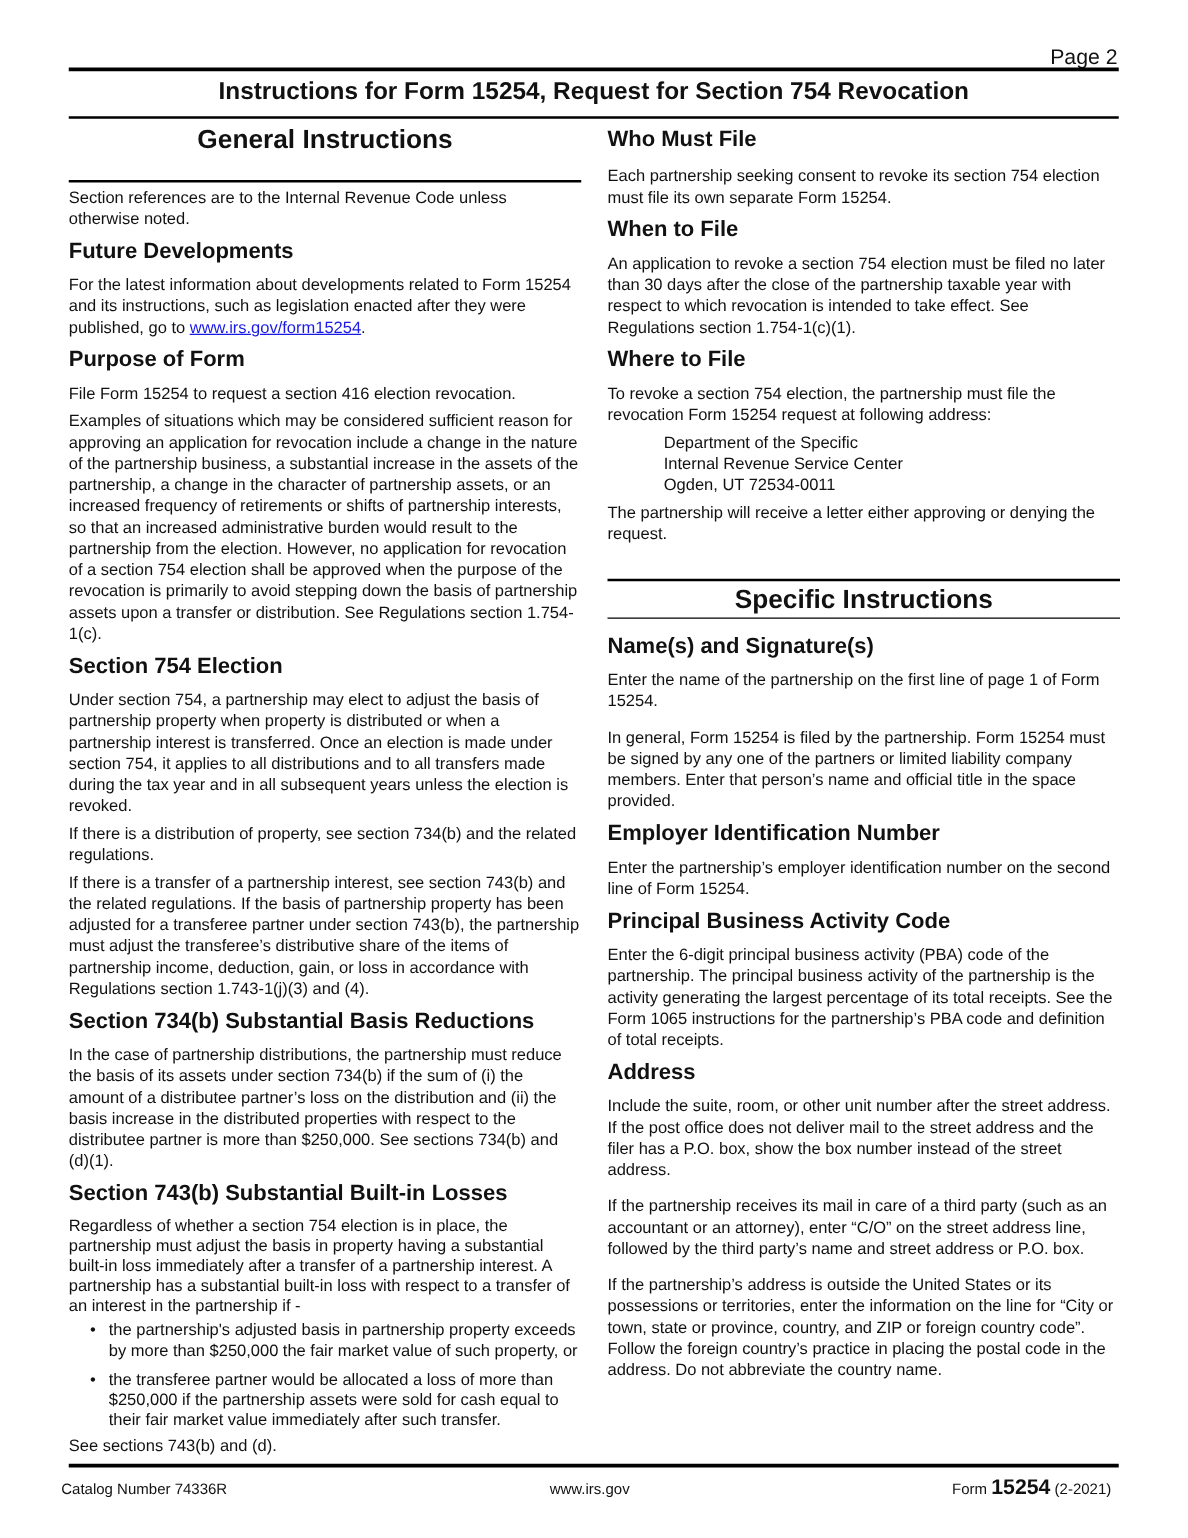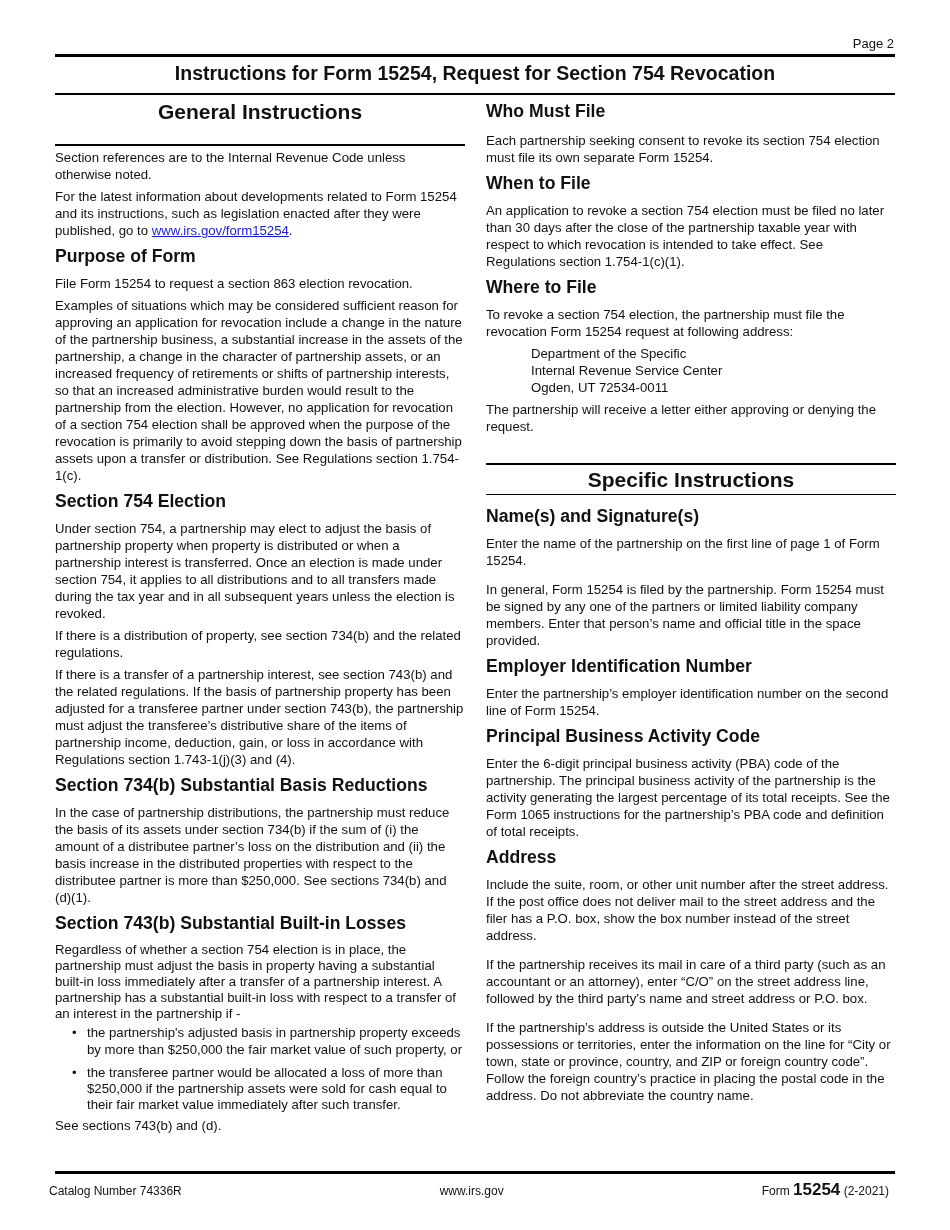--- a/index.html
+++ b/index.html
@@ -5,21 +5,21 @@
   * { margin: 0; padding: 0; box-sizing: border-box; }
   html, body { width: 950px; height: 1230px; background: #ffffff; }
   body {
     position: relative;
     font-family: "Liberation Sans", sans-serif;
     color: #111111;
     overflow: hidden;
   }
   .page-label {
     position: absolute; top: 36px; right: 56px;
-    font-size: 13px;
+    font-size: 17px;
   }
   .rule-thick { position: absolute; left: 55px; width: 840px; background: #000; }
   .doc-title {
     position: absolute; top: 62px; left: 55px; width: 840px;
     text-align: center; font-weight: bold; font-size: 19.5px;
   }
   .col {
     position: absolute; top: 96px; width: 410px;
     font-size: 13.2px; line-height: 17px;
   }
@@ -58,24 +58,25 @@
 
 <div class="page-label">Page 2</div>
 <div class="rule-thick" style="top:54px;height:3px;"></div>
 <div class="doc-title">Instructions for Form 15254, Request for Section 754 Revocation</div>
 <div class="rule-thick" style="top:93px;height:2px;"></div>
 
 <div class="col left">
   <div class="big-head general">General Instructions</div>
   <p>Section references are to the Internal Revenue Code unless otherwise noted.</p>
 
+  <h3>Future Developments</h3>
   <p><span>For the latest information about developments related to Form 15254 and its instructions, such as legislation enacted after they were published, go to </span><a class="link">www.irs.gov/form15254</a><span>.</span></p>
 
   <h3>Purpose of Form</h3>
-  <p>File Form 15254 to request a section 863 election revocation.</p>
+  <p>File Form 15254 to request a section 416 election revocation.</p>
   <p>Examples of situations which may be considered sufficient reason for approving an application for revocation include a change in the nature of the partnership business, a substantial increase in the assets of the partnership, a change in the character of partnership assets, or an increased frequency of retirements or shifts of partnership interests, so that an increased administrative burden would result to the partnership from the election. However, no application for revocation of a section 754 election shall be approved when the purpose of the revocation is primarily to avoid stepping down the basis of partnership assets upon a transfer or distribution. See Regulations section 1.754-1(c).</p>
 
   <h3>Section 754 Election</h3>
   <p>Under section 754, a partnership may elect to adjust the basis of partnership property when property is distributed or when a partnership interest is transferred. Once an election is made under section 754, it applies to all distributions and to all transfers made during the tax year and in all subsequent years unless the election is revoked.</p>
   <p>If there is a distribution of property, see section 734(b) and the related regulations.</p>
   <p>If there is a transfer of a partnership interest, see section 743(b) and the related regulations. If the basis of partnership property has been adjusted for a transferee partner under section 743(b), the partnership must adjust the transferee’s distributive share of the items of partnership income, deduction, gain, or loss in accordance with Regulations section 1.743-1(j)(3) and (4).</p>
 
   <h3>Section 734(b) Substantial Basis Reductions</h3>
   <p>In the case of partnership distributions, the partnership must reduce the basis of its assets under section 734(b) if the sum of (i) the amount of a distributee partner’s loss on the distribution and (ii) the basis increase in the distributed properties with respect to the distributee partner is more than $250,000. See sections 734(b) and (d)(1).</p>
 

